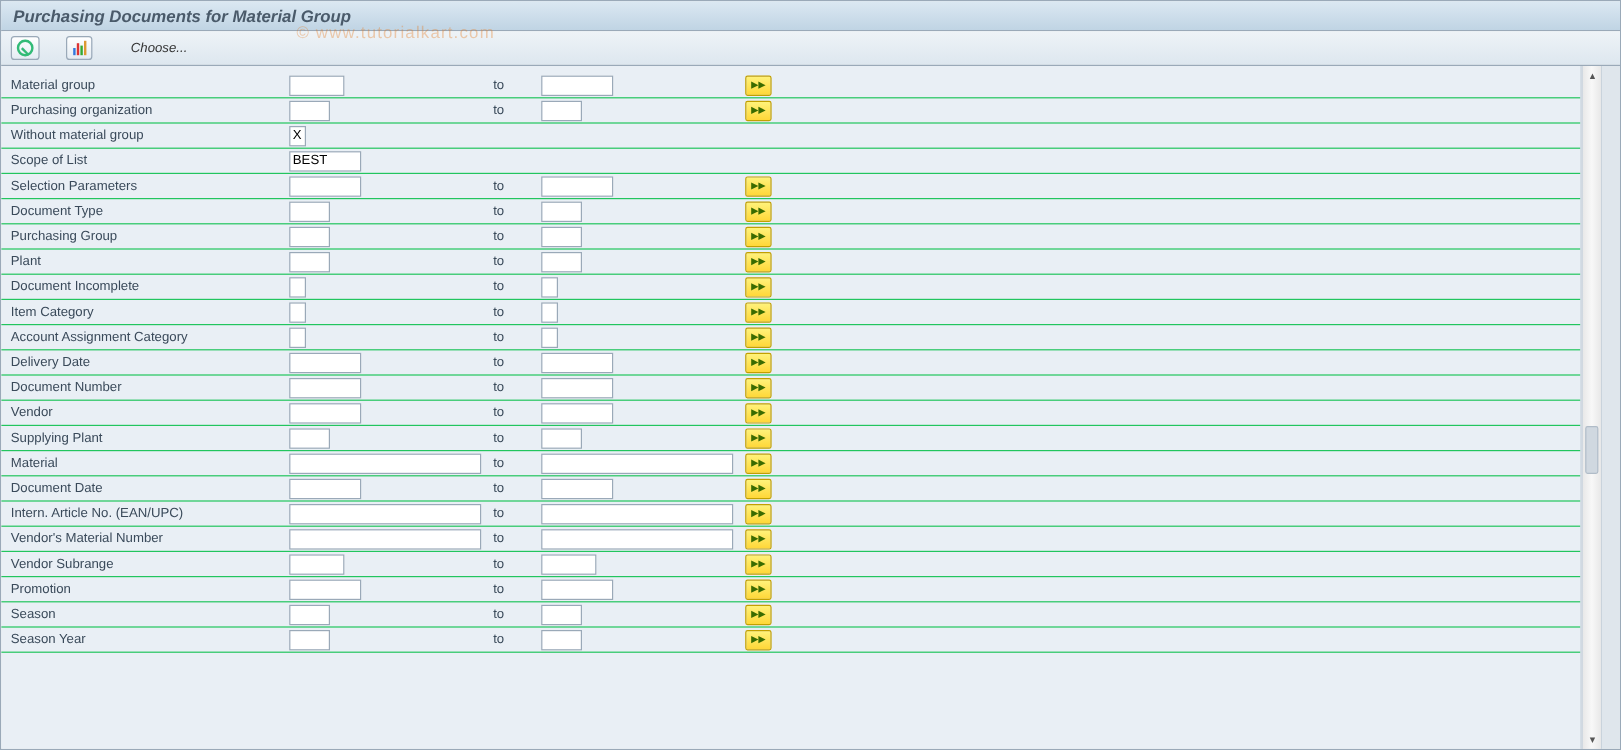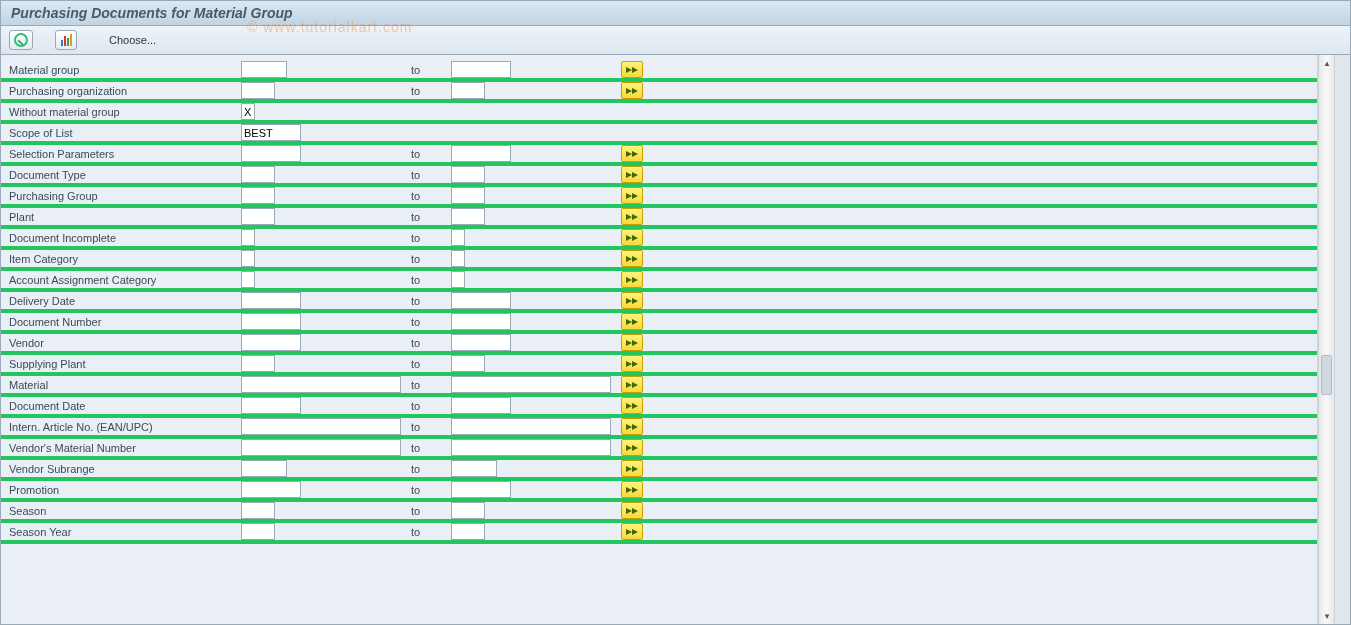--- a/index.html
+++ b/index.html
@@ -28,20 +28,21 @@
     font-size: 14px;
     color: #4a5a6a;
   }
   .toolbar {
     display: flex;
     align-items: center;
     gap: 22px;
     padding: 4px 8px;
     border-bottom: 1px solid #9aa9b8;
     background: linear-gradient(#eef3f7,#dde7ef);
+    font-style: italic;
   }
   .tbtn {
     display: inline-flex;
     align-items: center;
     justify-content: center;
     height: 20px;
     min-width: 22px;
     padding: 0 4px;
     border: 1px solid #9aa9b8;
     border-radius: 3px;
@@ -84,21 +85,21 @@
   .outer-scrollbar {
     width: 16px;
     background: #dfe6ec;
     border-left:1px solid #c9d3dc;
   }
   .rows { padding: 6px 0; }
   .row {
     display: flex;
     align-items: center;
     height: 21px;
-    border-bottom: 4px solid #22c55e;
+    border-bottom: 1px solid #22c55e;
   }
   .label {
     width: 240px;
     padding-left: 8px;
     color: #3a4a5a;
   }
   .cellA { width: 170px; min-width:0; display:flex; }
   .cellTo { width: 40px; color:#3a4a5a; }
   .cellB { width: 170px; min-width:0; display:flex; }
   .cellBtn { width: 60px; display:flex; }

